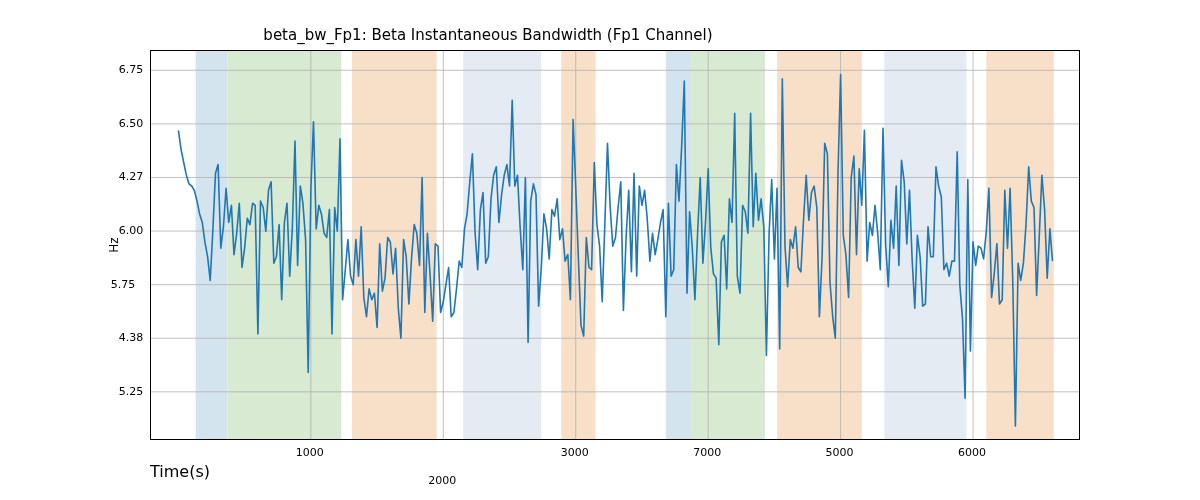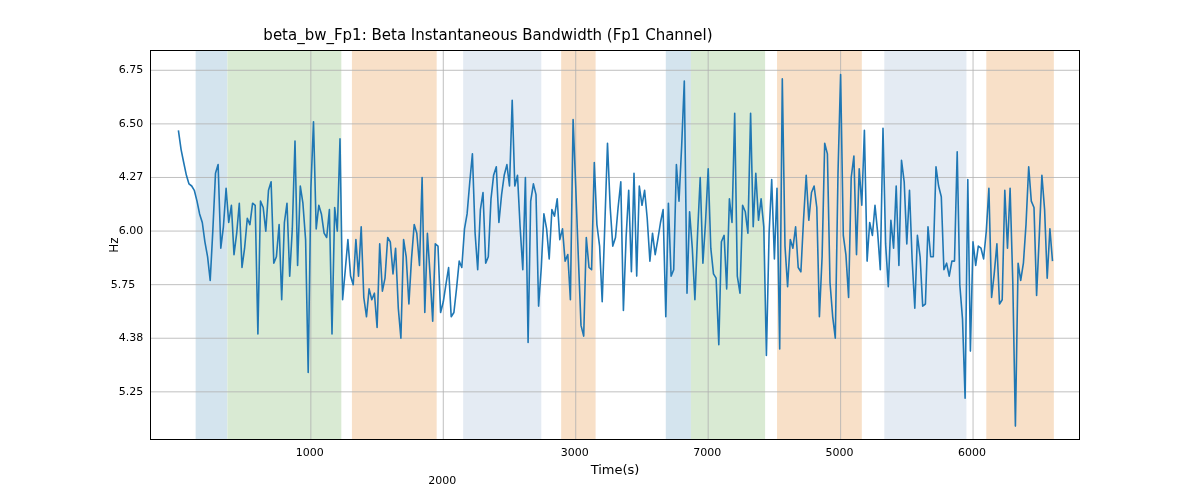--- a/index.html
+++ b/index.html
@@ -44,22 +44,22 @@
     fill: none;
     stroke: #1f77b4;
     stroke-width: 1.6;
     stroke-linejoin: round;
   }
   .xlabel {
     position: absolute;
     left: 150px;
     width: 930px;
     top: 462px;
-    text-align: center;
-    font-size: 13px;
+    text-align: left;
+    font-size: 16px;
   }
   .ylabel {
     position: absolute;
     left: 106px;
     top: 50px;
     height: 390px;
     font-size: 12px;
     display: flex;
     align-items: center;
     justify-content: center;

